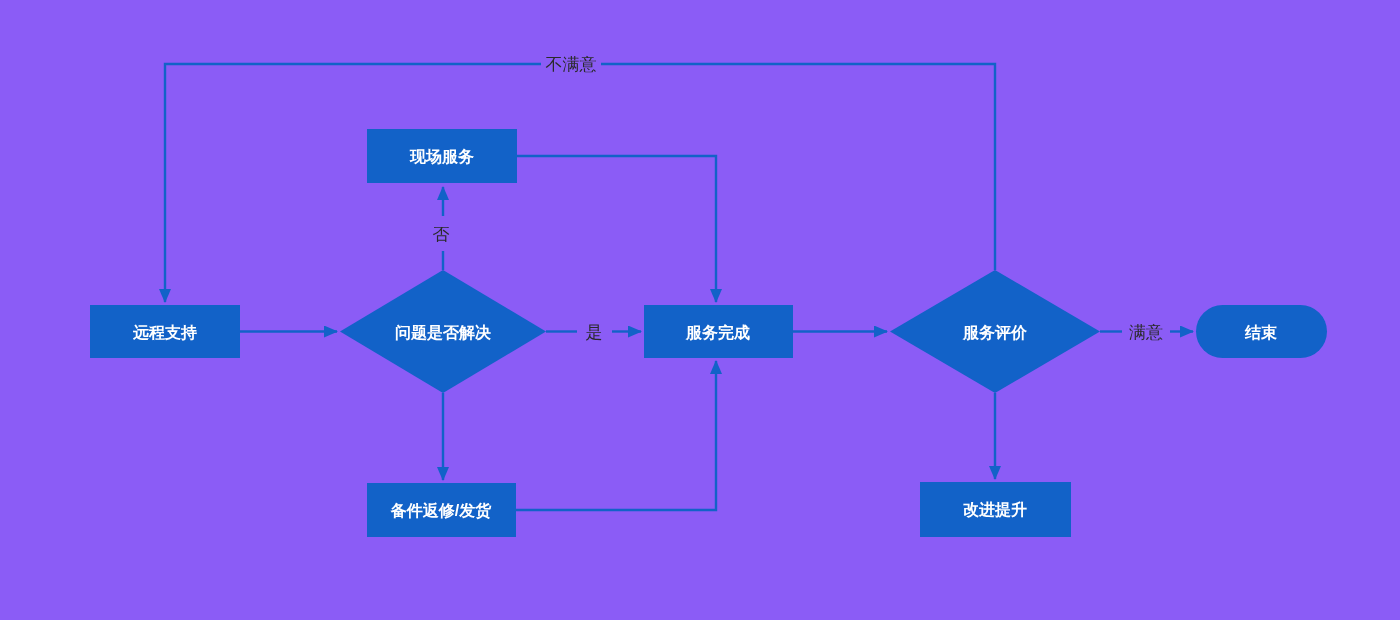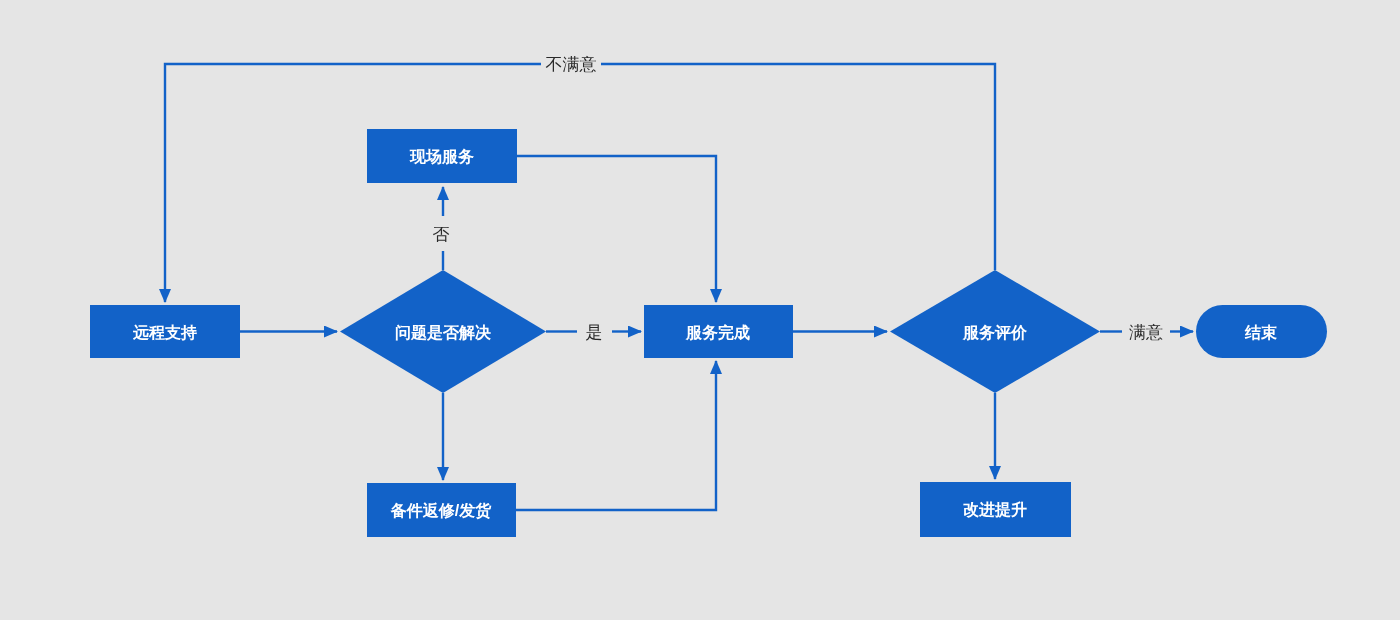--- a/index.html
+++ b/index.html
@@ -4,21 +4,21 @@
 <style>
   html, body {
     margin: 0;
     padding: 0;
     background: #ffffff;
   }
   #canvas {
     position: relative;
     width: 1400px;
     height: 620px;
-    background: #e5e5e5;
+    background: #8b5cf6;
     overflow: hidden;
     font-family: "Liberation Sans", "DejaVu Sans", sans-serif;
   }
   svg { display: block; }
   .edge {
     fill: none;
     stroke: #1262c8;
     stroke-width: 2.4;
   }
   .node-rect { fill: #1262c8; }

